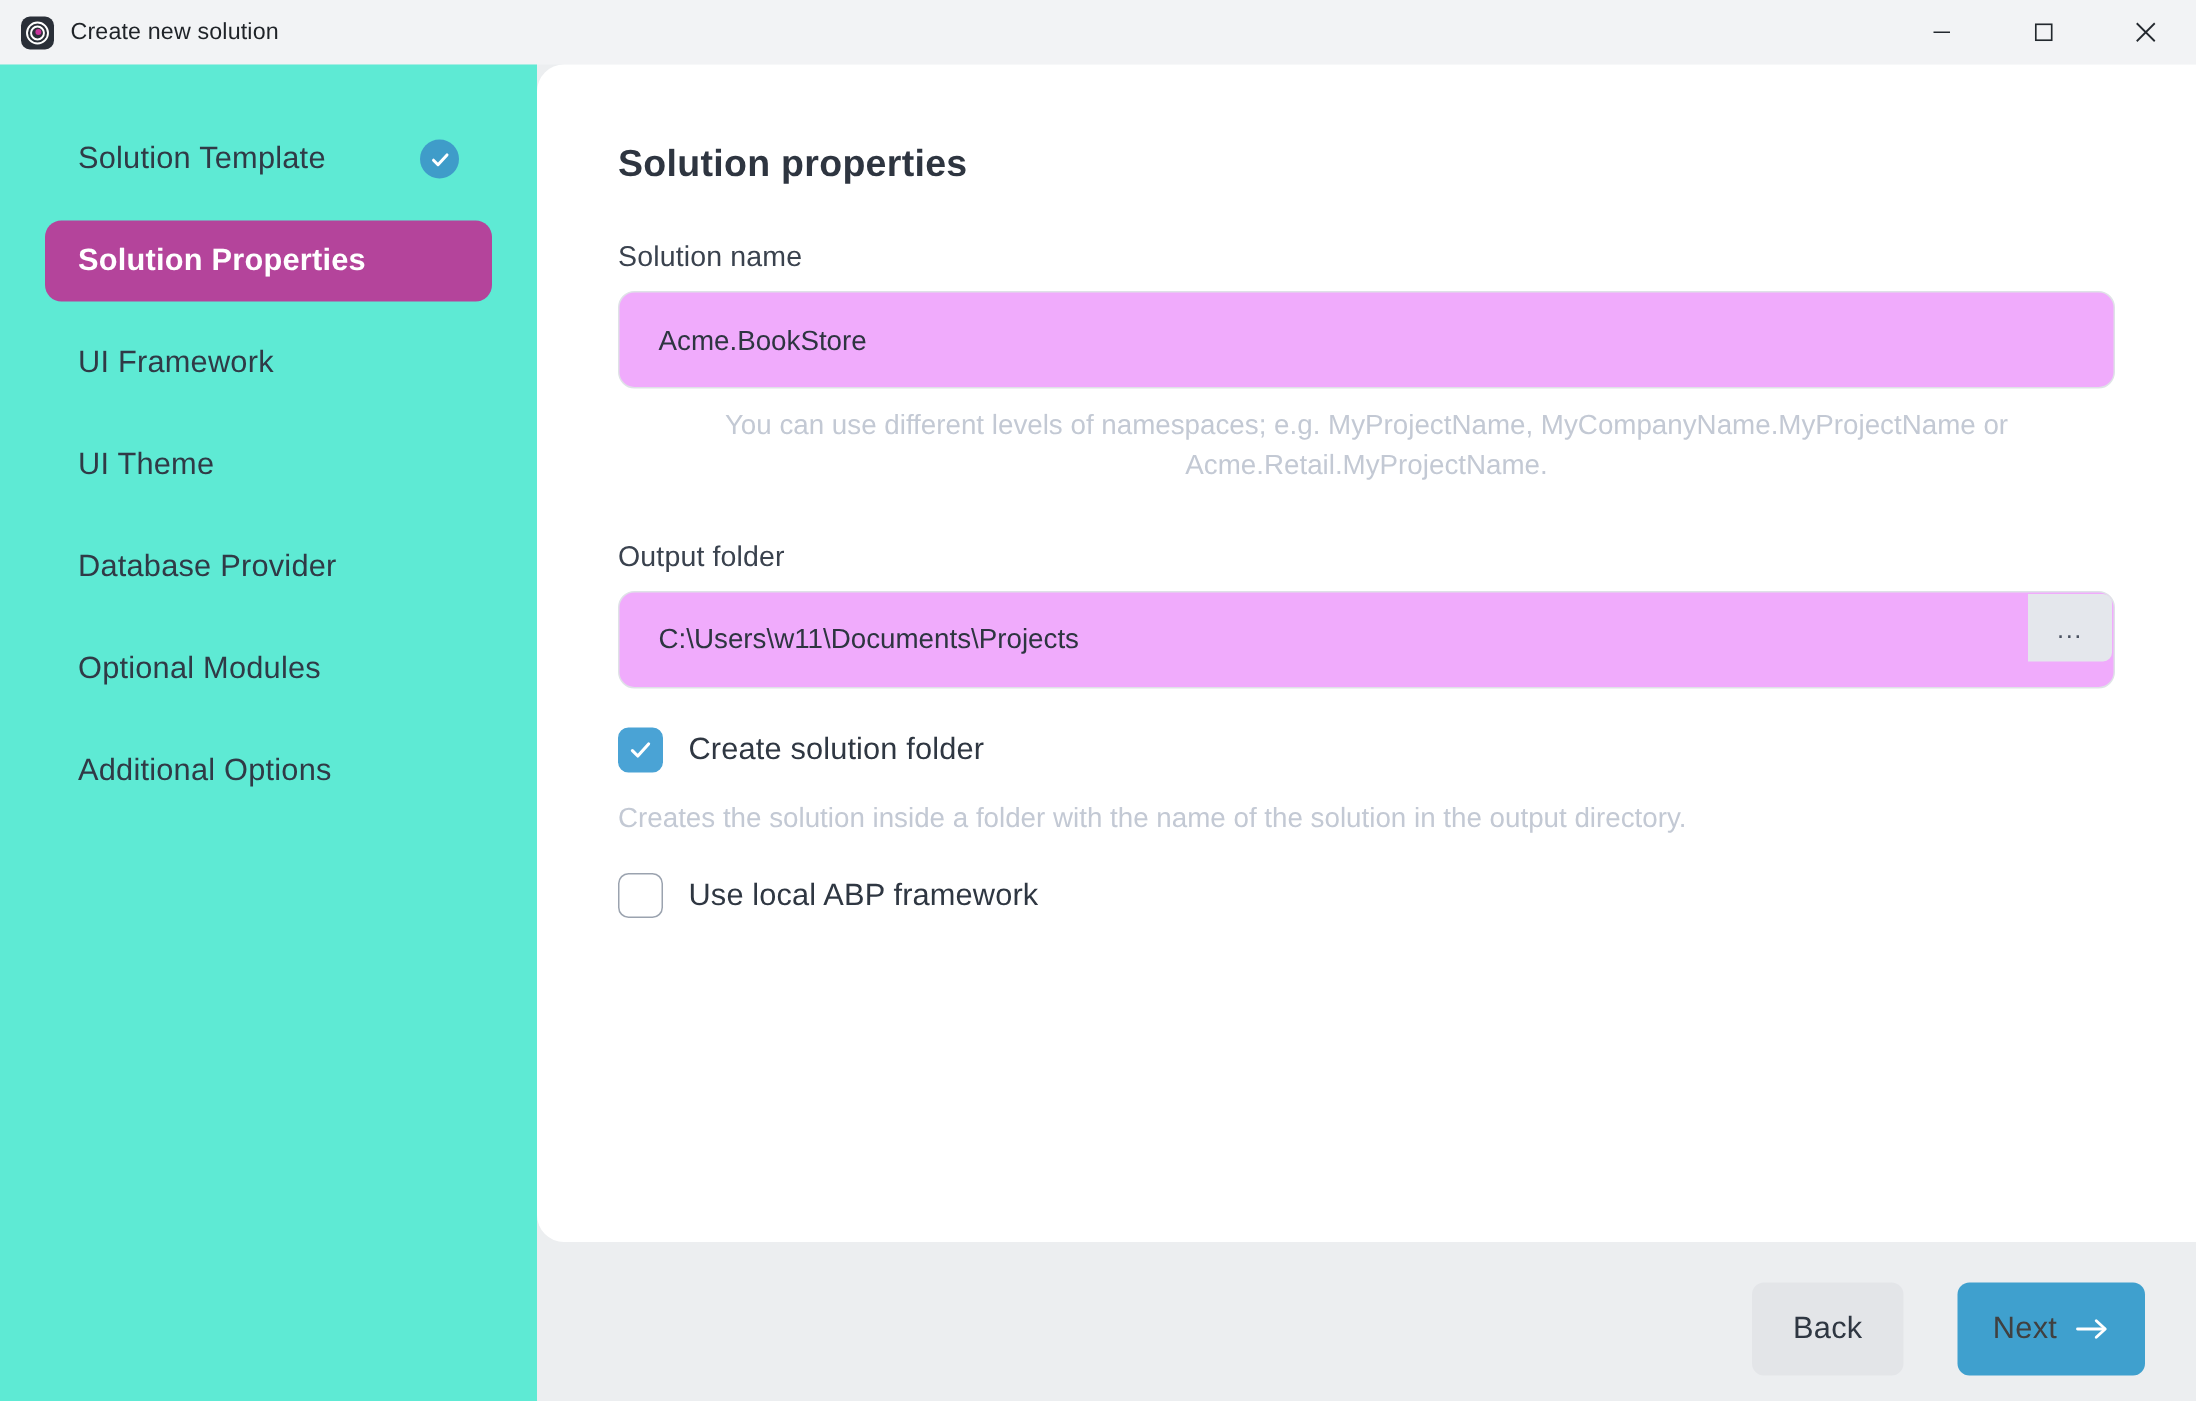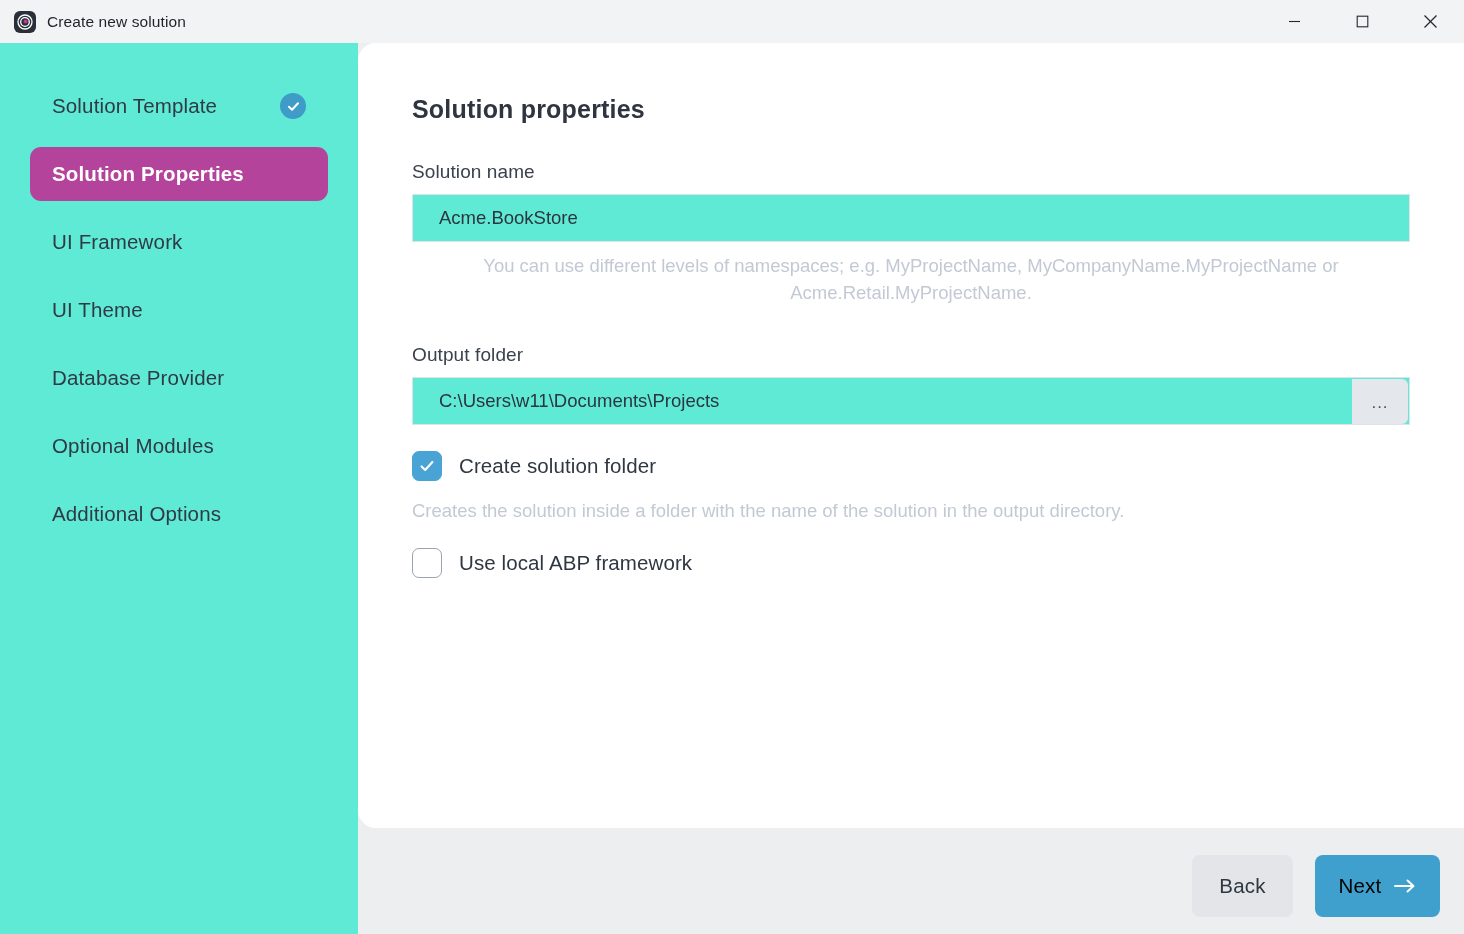--- a/index.html
+++ b/index.html
@@ -127,24 +127,24 @@
   .field-label {
     font-size: 19px;
     color: #3a424e;
     margin-top: 37px;
     margin-bottom: 11px;
     letter-spacing: 0.1px;
   }
 
   .text-input {
     position: relative;
-    height: 48px;
-    background: #5eead4;
+    height: 65px;
+    background: #f0abfc;
     border: 1px solid #dfe2e7;
-    border-radius: 0;
+    border-radius: 11px;
     display: flex;
     align-items: center;
     padding: 0 26px;
     font-size: 18.5px;
     color: #2d3540;
   }
 
   .input-with-btn { padding-right: 36px; }
 
   .browse-btn {
@@ -205,24 +205,24 @@
 
   .sub-helper {
     margin-top: 19px;
     font-size: 18.5px;
     color: #c3c9d4;
   }
 
   
   .footer {
     position: absolute;
-    right: 24px;
+    right: 34px;
     top: 855px;
     display: flex;
-    gap: 22px;
+    gap: 36px;
   }
 
   .btn {
     height: 62px;
     border-radius: 8px;
     display: flex;
     align-items: center;
     justify-content: center;
     font-size: 20.5px;
     letter-spacing: 0.2px;
@@ -230,21 +230,21 @@
     user-select: none;
   }
   .btn-back {
     width: 101px;
     background: #e3e5e8;
     color: #2f3742;
   }
   .btn-next {
     width: 125px;
     background: #3fa0ce;
-    color: #000000;
+    color: #404040;
     gap: 13px;
   }
   .btn-next svg { display: block; }
 </style>
 </head>
 <body>
 
 <div class="titlebar">
   <div class="app-icon">
     <svg width="16" height="16" viewBox="0 0 16 16">

